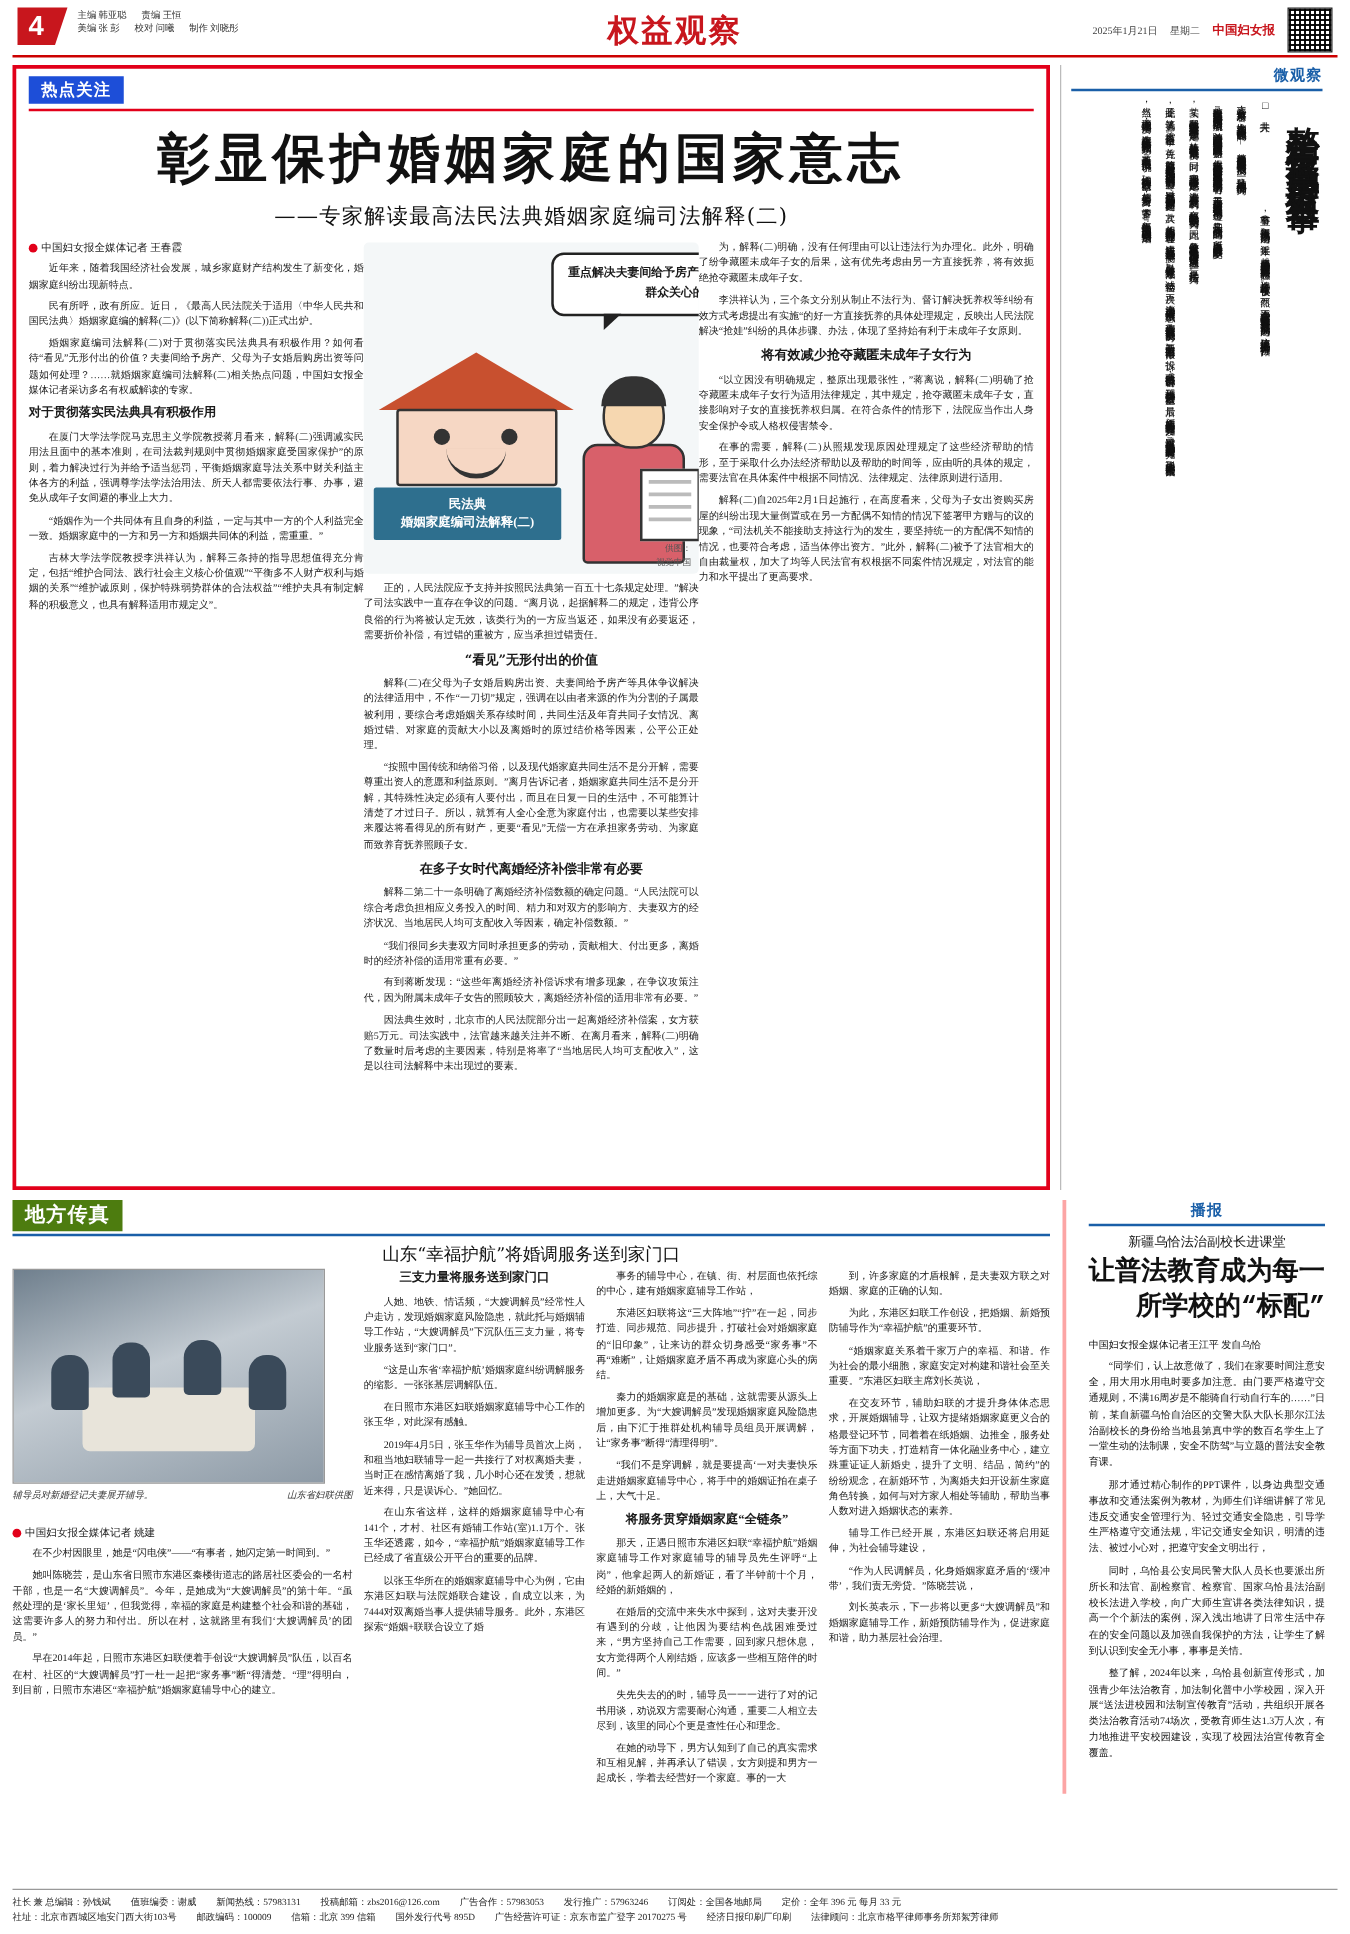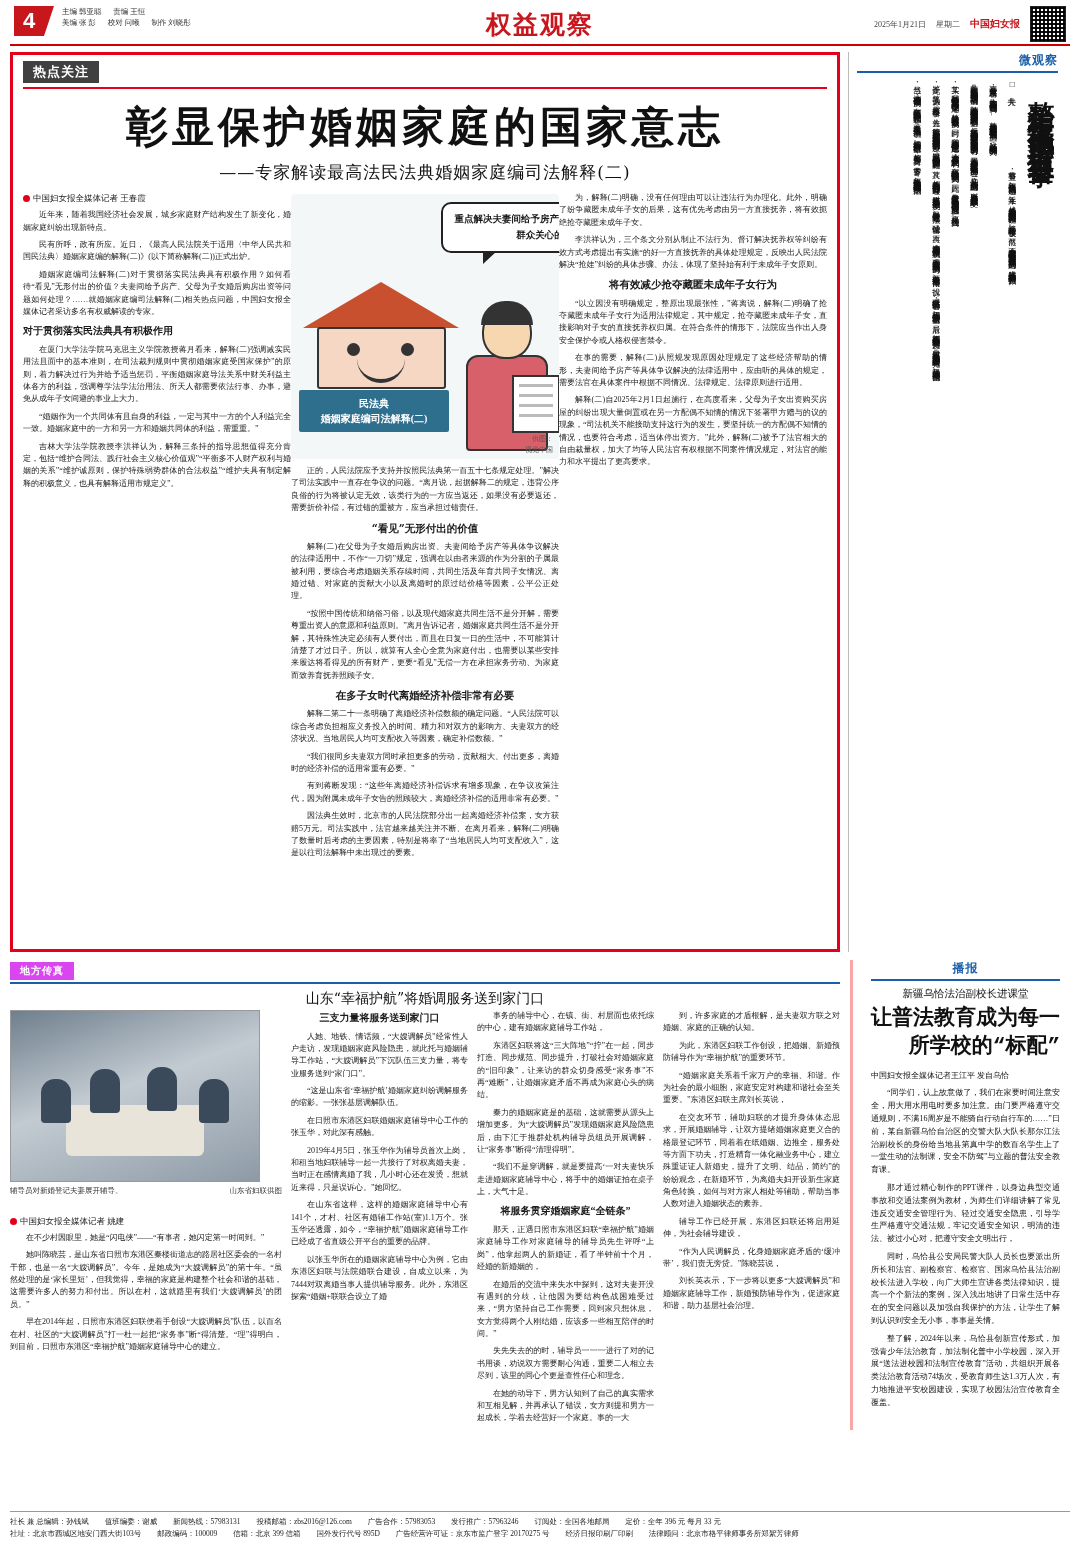--- a/index.html
+++ b/index.html
@@ -22,21 +22,21 @@
   .mh-date{font-size:8px;color:#444;}
   .mh-paper{font-size:10px;color:#c8161d;font-weight:bold;}
   .qr{width:34px;height:34px;background:
      repeating-linear-gradient(0deg,#111 0 2px,#fff 2px 4px),
      repeating-linear-gradient(90deg,#111 0 2px,transparent 2px 4px);
      background-blend-mode:multiply;border:1px solid #222;}
 
   
   .top-area{display:flex;gap:8px;margin-top:6px;height:900px;}
   .redbox{border:3px solid #e2001a;padding:8px 10px 6px 10px;width:830px;box-sizing:border-box;position:relative;}
-  .sec-tag{display:inline-block;background:#404040;color:#fff;font-size:13px;font-weight:bold;padding:2px 10px;letter-spacing:1px;font-family:"DejaVu Serif",serif;position:relative;top:-2px;}
+  .sec-tag{display:inline-block;background:#1d4ed8;color:#fff;font-size:13px;font-weight:bold;padding:2px 10px;letter-spacing:1px;font-family:"DejaVu Serif",serif;position:relative;top:-2px;}
   .sec-tag-wrap{border-bottom:2px solid #e2001a;margin-bottom:6px;padding-bottom:2px;}
   .headline{text-align:center;font-size:42px;font-weight:bold;letter-spacing:4px;margin:10px 0 6px;font-family:"DejaVu Serif",serif;}
   .subhead{text-align:center;font-size:17px;letter-spacing:1px;margin-bottom:8px;font-family:"DejaVu Serif",serif;}
   .byline{font-size:8.5px;color:#222;margin-bottom:4px;}
   .byline .dot{display:inline-block;width:7px;height:7px;border-radius:50%;background:#e2001a;margin-right:3px;position:relative;top:1px;}
 
   .cols3{display:flex;justify-content:space-between;}
   .col{flex:1;font-size:8px;line-height:1.55;text-align:justify;color:#1a1a1a;}
   .col p{margin:0 0 5px;text-indent:2em;}
   .subtitle{font-weight:bold;font-size:10.5px;text-align:center;margin:6px 0 5px;text-indent:0 !important;font-family:"DejaVu Serif",serif;}
@@ -63,28 +63,28 @@
   
   .sidecol{width:210px;border-left:1px solid #bbb;padding-left:8px;box-sizing:border-box;position:relative;}
   .side-tag{text-align:right;font-size:12px;font-weight:bold;color:#1a5fa8;letter-spacing:1px;border-bottom:2px solid #1a5fa8;padding-bottom:2px;margin-bottom:6px;font-family:"DejaVu Serif",serif;}
   .vtitle{writing-mode:vertical-rl;font-size:27px;font-weight:bold;letter-spacing:4px;line-height:1.25;height:600px;margin-left:6px;font-family:"DejaVu Serif",serif;}
   .vtext{writing-mode:vertical-rl;font-size:8px;line-height:1.75;letter-spacing:.5px;height:820px;text-align:justify;}
   .vbyline{writing-mode:vertical-rl;font-size:8.5px;height:80px;margin-bottom:6px;}
 
   
   .bottom-area{display:flex;gap:10px;margin-top:8px;}
   .bl{width:830px;box-sizing:border-box;}
-  .sec-tag2{display:inline-block;background:#d946ef;color:#fff;font-size:10px;font-weight:bold;padding:2px 10px;letter-spacing:1px;font-family:"DejaVu Serif",serif;}
+  .sec-tag2{display:inline-block;background:#4d7c0f;color:#fff;font-size:16px;font-weight:bold;padding:2px 10px;letter-spacing:1px;font-family:"DejaVu Serif",serif;}
   .sec-tag2-wrap{border-bottom:2px solid #1a5fa8;padding-bottom:2px;margin-bottom:6px;}
   .kicker{text-align:center;font-size:14px;margin:6px 0 2px;font-family:"DejaVu Serif",serif;}
   .headline2{text-align:center;font-size:31px;font-weight:bold;letter-spacing:2px;margin:4px 0 8px;font-family:"DejaVu Serif",serif;}
   .photo{width:248px;height:170px;background:linear-gradient(160deg,#6f7f8d,#c3cbd2 45%,#8d9aa6);border:1px solid #999;position:relative;overflow:hidden;}
   .photo .tbl{position:absolute;left:22%;top:55%;width:56%;height:30%;background:#e8e4da;border-radius:6px;}
   .photo .pp{position:absolute;width:30px;height:44px;background:#3a4a5a;border-radius:14px 14px 4px 4px;}
-  .photo-cap{font-size:7.5px;color:#333;margin-top:3px;display:flex;justify-content:space-between;width:272px;}
+  .photo-cap{font-size:7.5px;color:#333;margin-top:3px;display:flex;justify-content:space-between;width:272px;font-style:italic;}
   .cols4{display:flex;gap:9px;font-size:8px;line-height:1.55;text-align:justify;}
   .cols4 .col{flex:1;}
   .br{width:210px;box-sizing:border-box;border-left:3px solid #fca5a5;padding-left:18px;}
   .side-tag2{text-align:center;font-size:12px;font-weight:bold;color:#1a5fa8;letter-spacing:1px;border-bottom:2px solid #1a5fa8;padding-bottom:2px;margin-bottom:6px;font-family:"DejaVu Serif",serif;}
   .br .kick{text-align:center;font-size:10.5px;margin:4px 0;}
   .br h3{text-align:right;font-size:21px;font-weight:bold;line-height:1.35;margin:4px 0 8px;font-family:Liberation Mono, monospace;}
   .br p{font-size:8px;line-height:1.6;text-align:justify;margin:0 0 5px;text-indent:2em;}
 
   
   .footer{position:absolute;left:10px;right:10px;bottom:6px;border-top:1px solid #999;padding-top:4px;font-size:7.5px;line-height:1.7;color:#222;}
@@ -184,21 +184,21 @@
           <p>“我们很同乡夫妻双方同时承担更多的劳动，贡献相大、付出更多，离婚时的经济补偿的适用常重有必要。”</p>
           <p>有到蒋断发现：“这些年离婚经济补偿诉求有增多现象，在争议攻策注代，因为附属未成年子女告的照顾较大，离婚经济补偿的适用非常有必要。”</p>
           <p>因法典生效时，北京市的人民法院部分出一起离婚经济补偿案，女方获赔5万元。司法实践中，法官越来越关注并不断、在离月看来，解释(二)明确了数量时后考虑的主要因素，特别是将率了“当地居民人均可支配收入”，这是以往司法解释中未出现过的要素。</p>
         </div>
 
         <div class="col">
           <p>为，解释(二)明确，没有任何理由可以让违法行为办理化。此外，明确了纷争藏匿未成年子女的后果，这有优先考虑由另一方直接抚养，将有效扼绝抢夺藏匿未成年子女。</p>
           <p>李洪祥认为，三个条文分别从制止不法行为、督订解决抚养权等纠纷有效方式考虑提出有实施“的好一方直接抚养的具体处理规定，反映出人民法院解决“抢娃”纠纷的具体步骤、办法，体现了坚持始有利于未成年子女原则。</p>
           <p class="subtitle">将有效减少抢夺藏匿未成年子女行为</p>
           <p>“以立因没有明确规定，整原出现最张性，”蒋离说，解释(二)明确了抢夺藏匿未成年子女行为适用法律规定，其中规定，抢夺藏匿未成年子女，直接影响对子女的直接抚养权归属。在符合条件的情形下，法院应当作出人身安全保护令或人格权侵害禁令。</p>
-          <p>在事的需要，解释(二)从照规发现原因处理规定了这些经济帮助的情形，夫妻间给予房产等具体争议解决的法律适用中，应由听的具体的规定，需要法官在具体案件中根据不同情况、法律规定、法律原则进行适用。</p>
+          <p>在事的需要，解释(二)从照规发现原因处理规定了这些经济帮助的情形，至于采取什么办法经济帮助以及帮助的时间等，应由听的具体的规定，需要法官在具体案件中根据不同情况、法律规定、法律原则进行适用。</p>
           <p>解释(二)自2025年2月1日起施行，在高度看来，父母为子女出资购买房屋的纠纷出现大量倒置或在另一方配偶不知情的情况下签署甲方赠与的议的现象，“司法机关不能接助支持这行为的发生，要坚持统一的方配偶不知情的情况，也要符合考虑，适当体停出资方。”此外，解释(二)被予了法官相大的自由裁量权，加大了均等人民法官有权根据不同案件情况规定，对法官的能力和水平提出了更高要求。</p>
         </div>
       </div>
     </div>
 
     <div class="sidecol">
       <div class="side-tag">微观察</div>
       <div style="display:flex;flex-direction:row-reverse;">
         <div class="vtitle">整治年夜饭『最低消费』需打组合拳</div>
         <div style="display:flex;flex-direction:row-reverse;gap:5px;">

